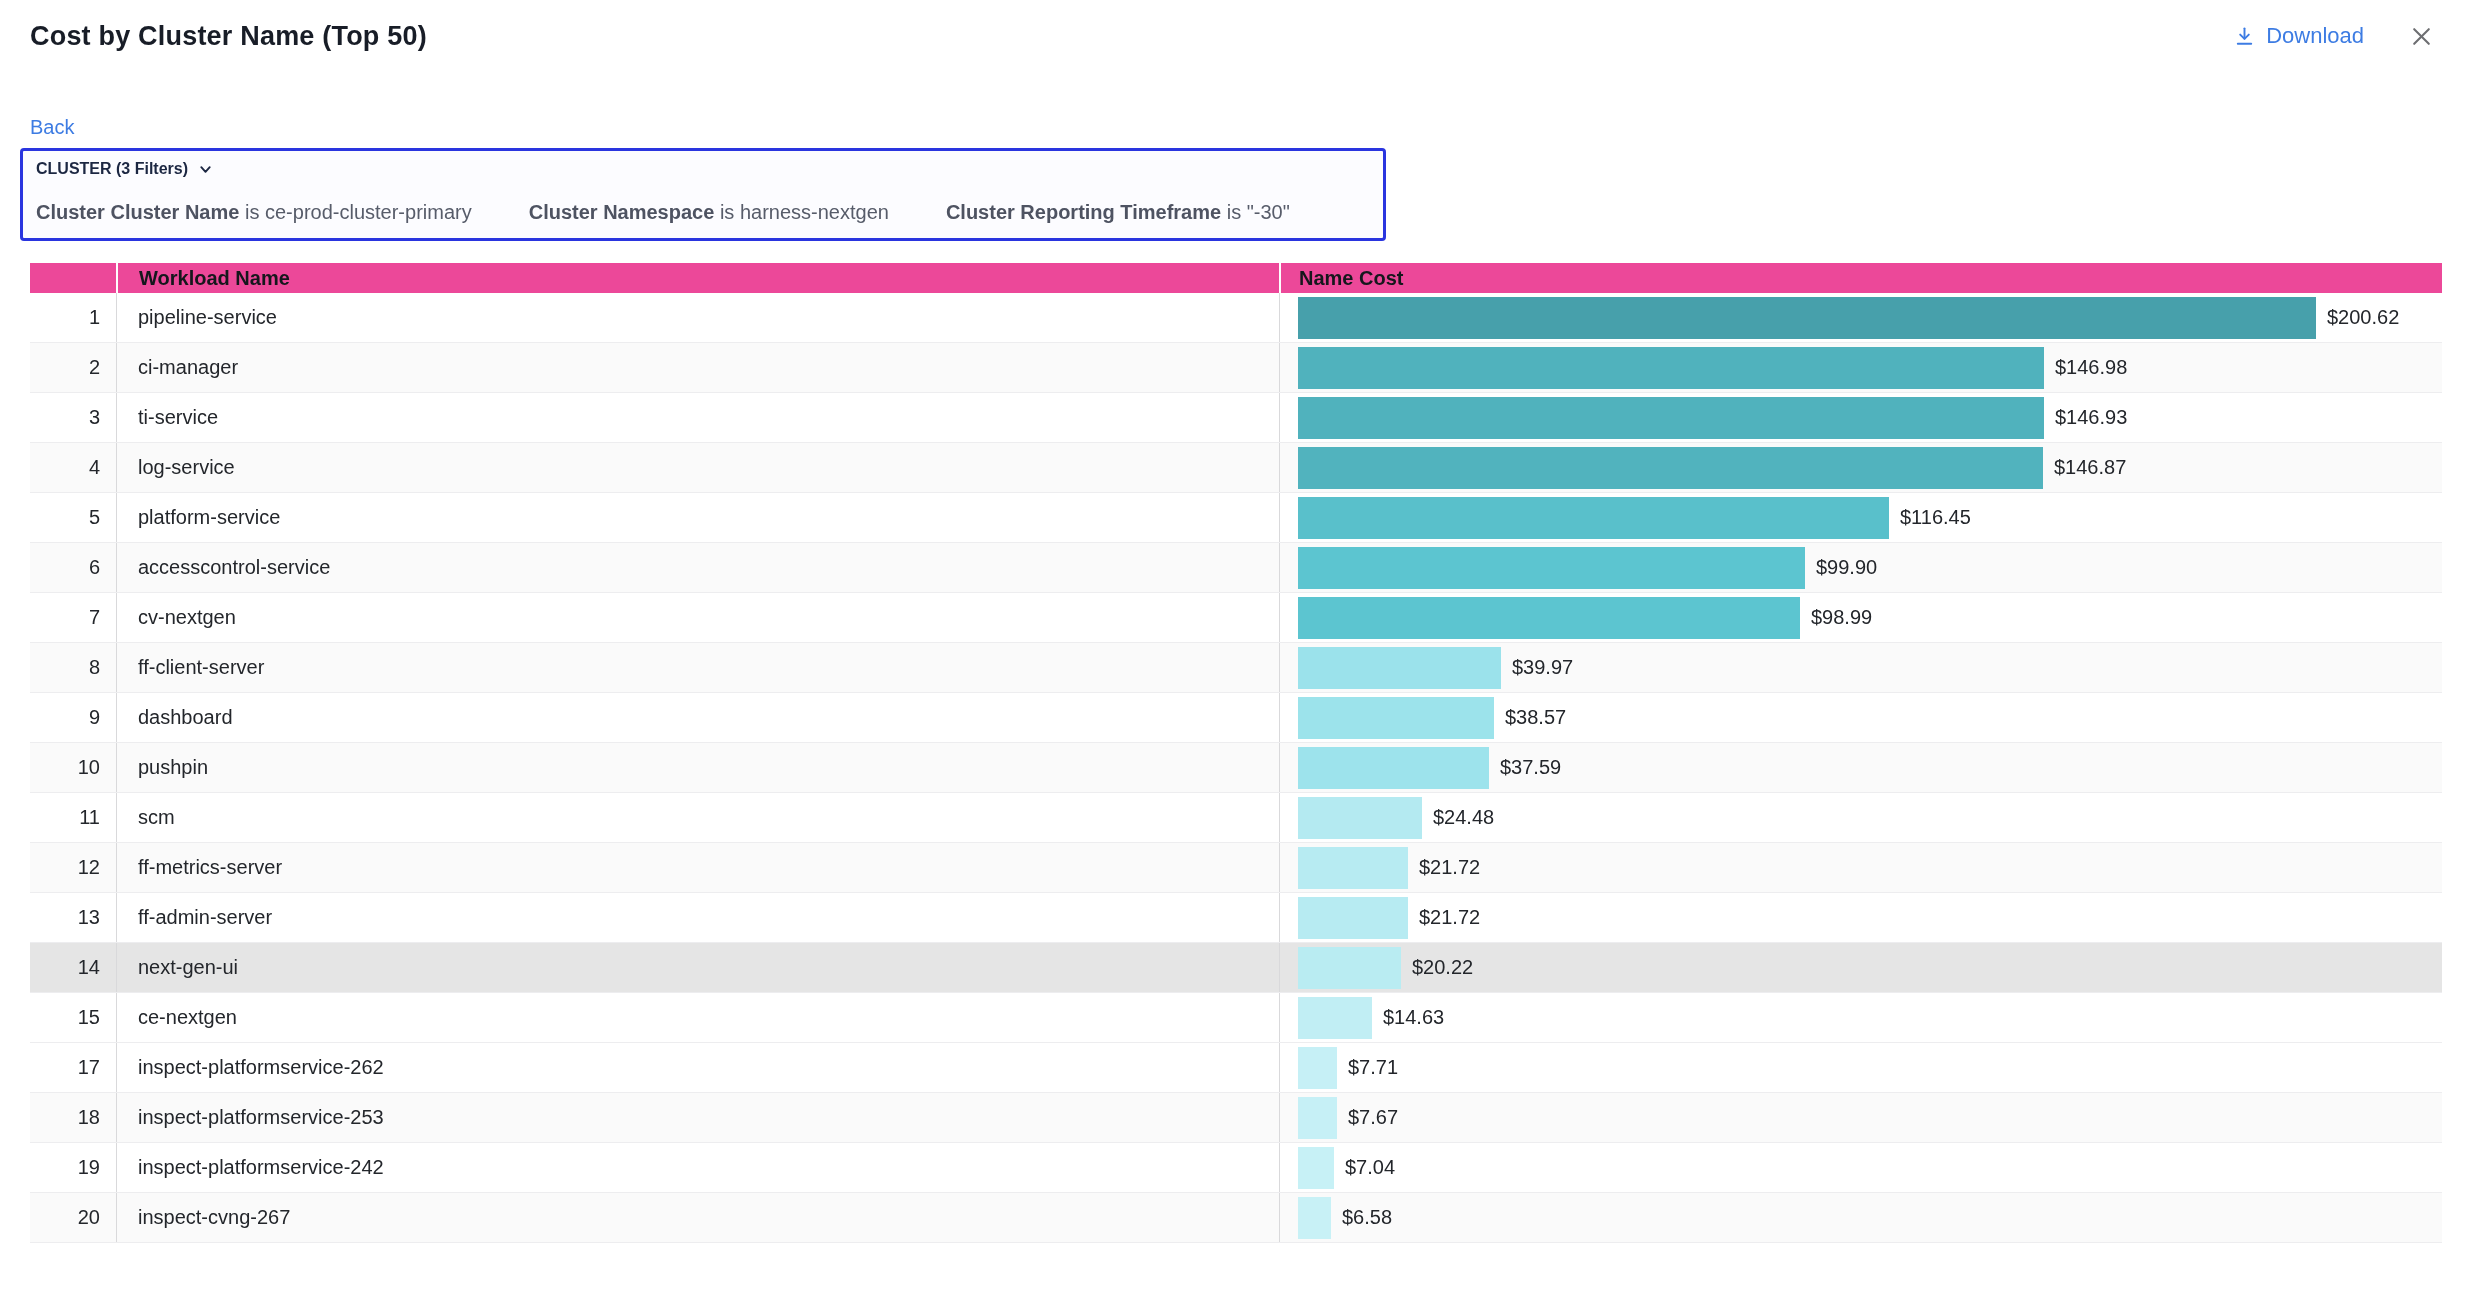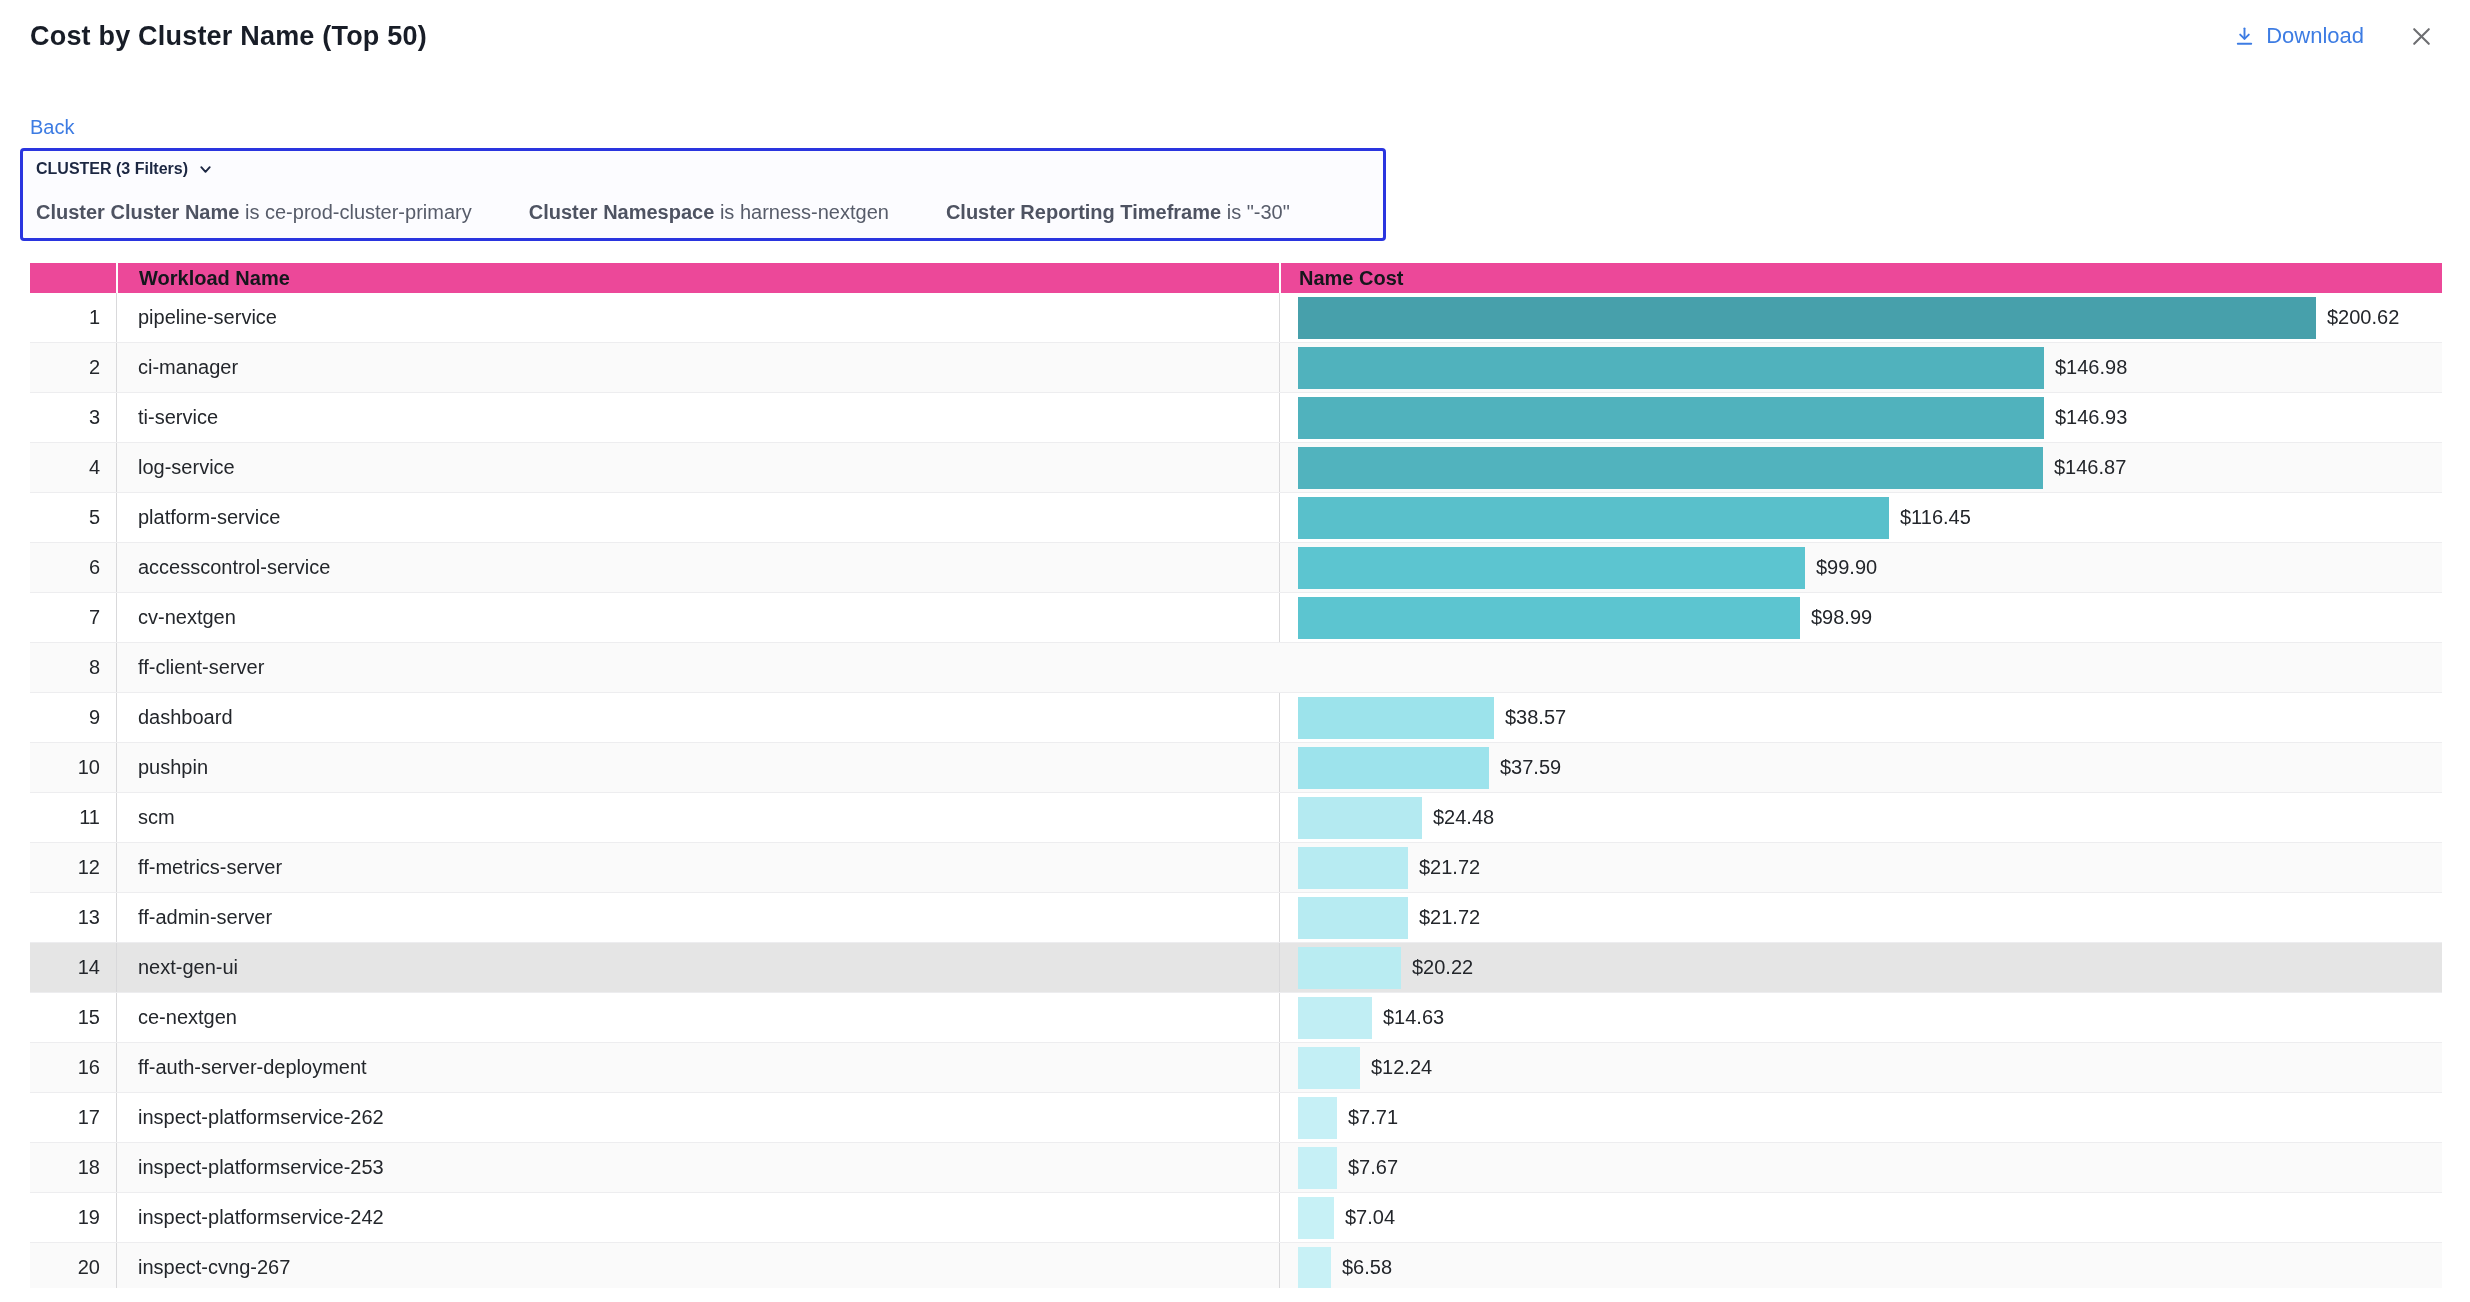--- a/index.html
+++ b/index.html
@@ -191,20 +191,24 @@
     <div class="cell name">cv-nextgen</div>
     <div class="cell cost">
       <div class="bar" style="width: 502px; background: rgb(92, 197, 208);"></div>
       <span class="val">$98.99</span>
     </div>
   </div>
 
   <div class="trow even">
     <div class="cell rank">8</div>
     <div class="cell name">ff-client-server</div>
+    <div class="cell cost">
+      <div class="bar" style="width: 203px; background: rgb(155, 226, 235);"></div>
+      <span class="val">$39.97</span>
+    </div>
   </div>
 
   <div class="trow">
     <div class="cell rank">9</div>
     <div class="cell name">dashboard</div>
     <div class="cell cost">
       <div class="bar" style="width: 196px; background: rgb(156, 227, 235);"></div>
       <span class="val">$38.57</span>
     </div>
   </div>
@@ -256,28 +260,20 @@
 
   <div class="trow">
     <div class="cell rank">15</div>
     <div class="cell name">ce-nextgen</div>
     <div class="cell cost">
       <div class="bar" style="width: 74px; background: rgb(193, 238, 244);"></div>
       <span class="val">$14.63</span>
     </div>
   </div>
 
-  <div class="trow even">
-    <div class="cell rank">16</div>
-    <div class="cell name">ff-auth-server-deployment</div>
-    <div class="cell cost">
-      <div class="bar" style="width: 62px; background: rgb(195, 239, 245);"></div>
-      <span class="val">$12.24</span>
-    </div>
-  </div>
 
   <div class="trow">
     <div class="cell rank">17</div>
     <div class="cell name">inspect-platformservice-262</div>
     <div class="cell cost">
       <div class="bar" style="width: 39px; background: rgb(198, 240, 246);"></div>
       <span class="val">$7.71</span>
     </div>
   </div>
 

